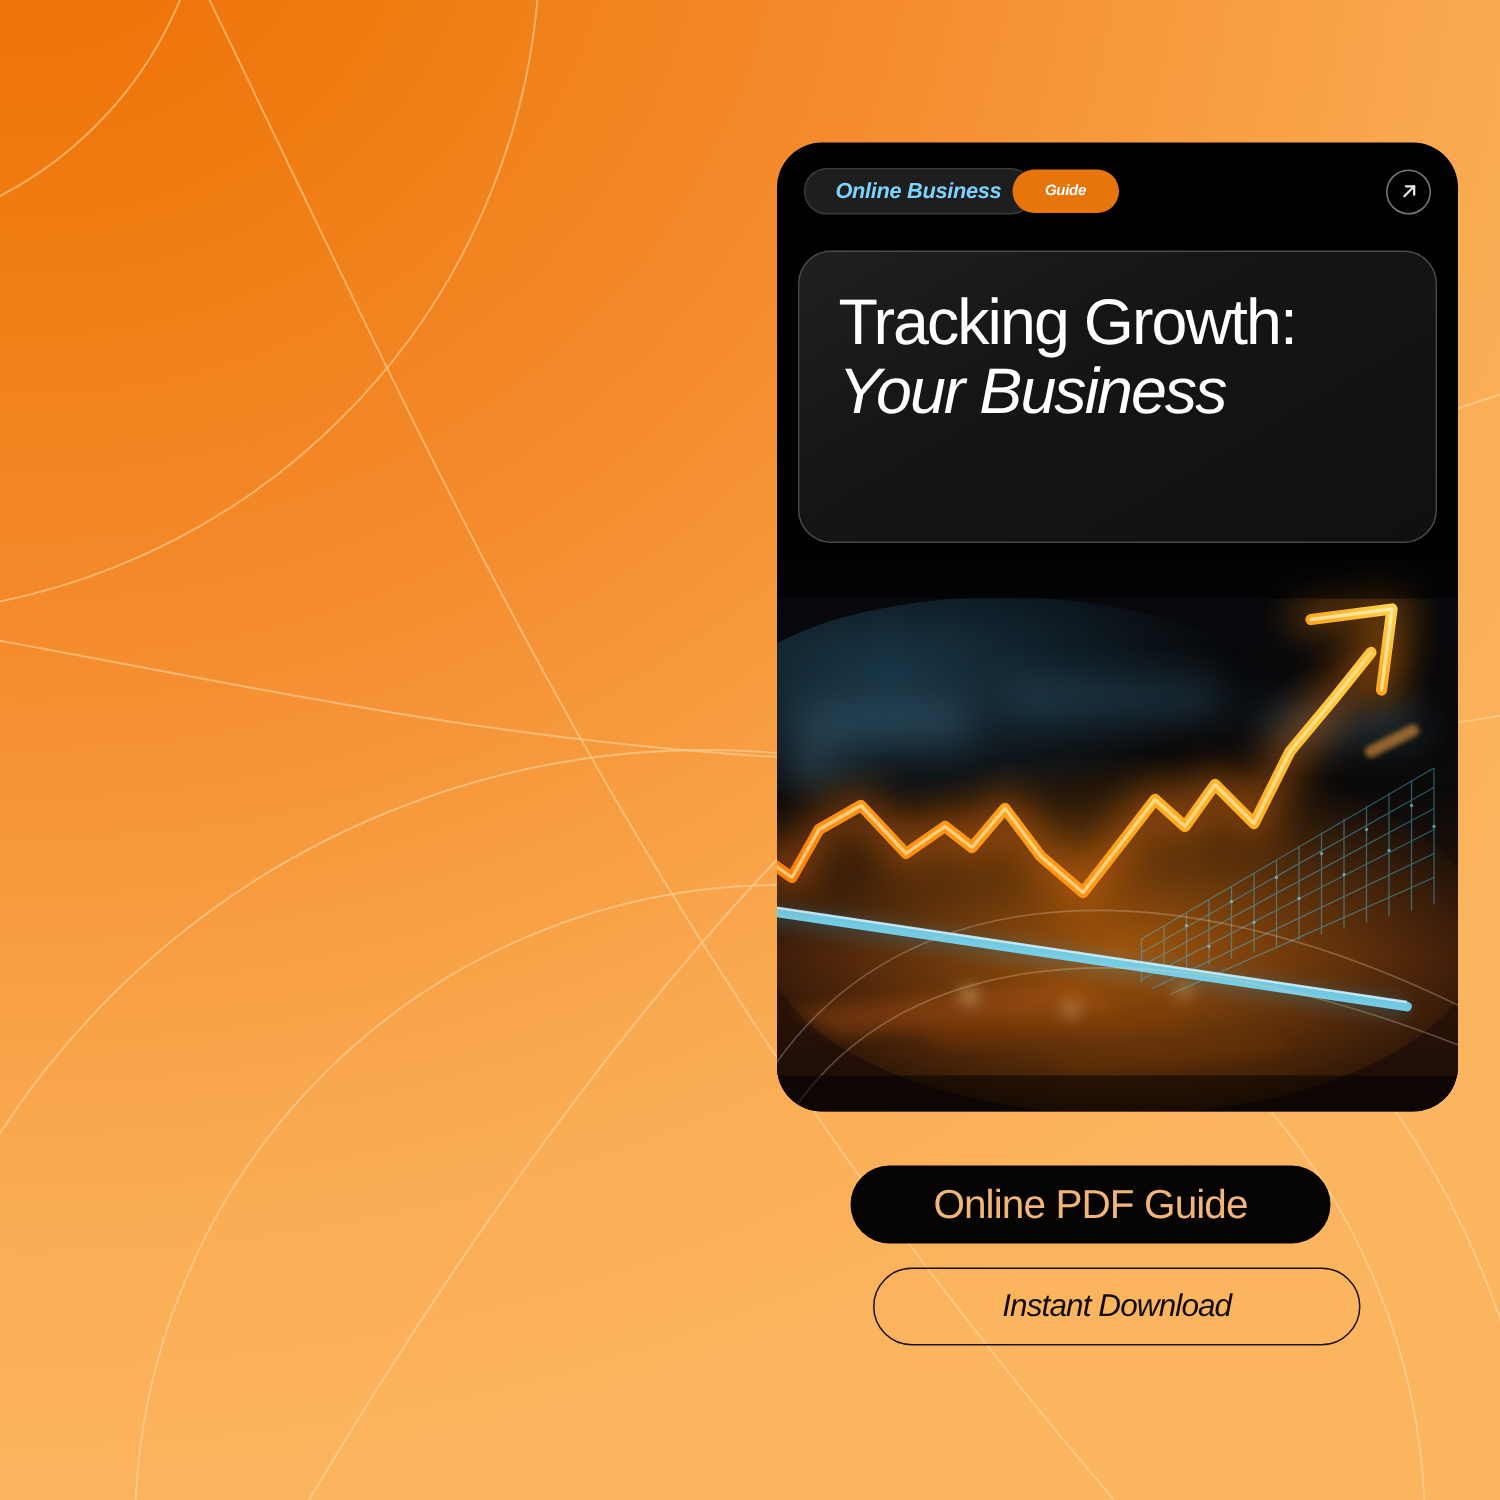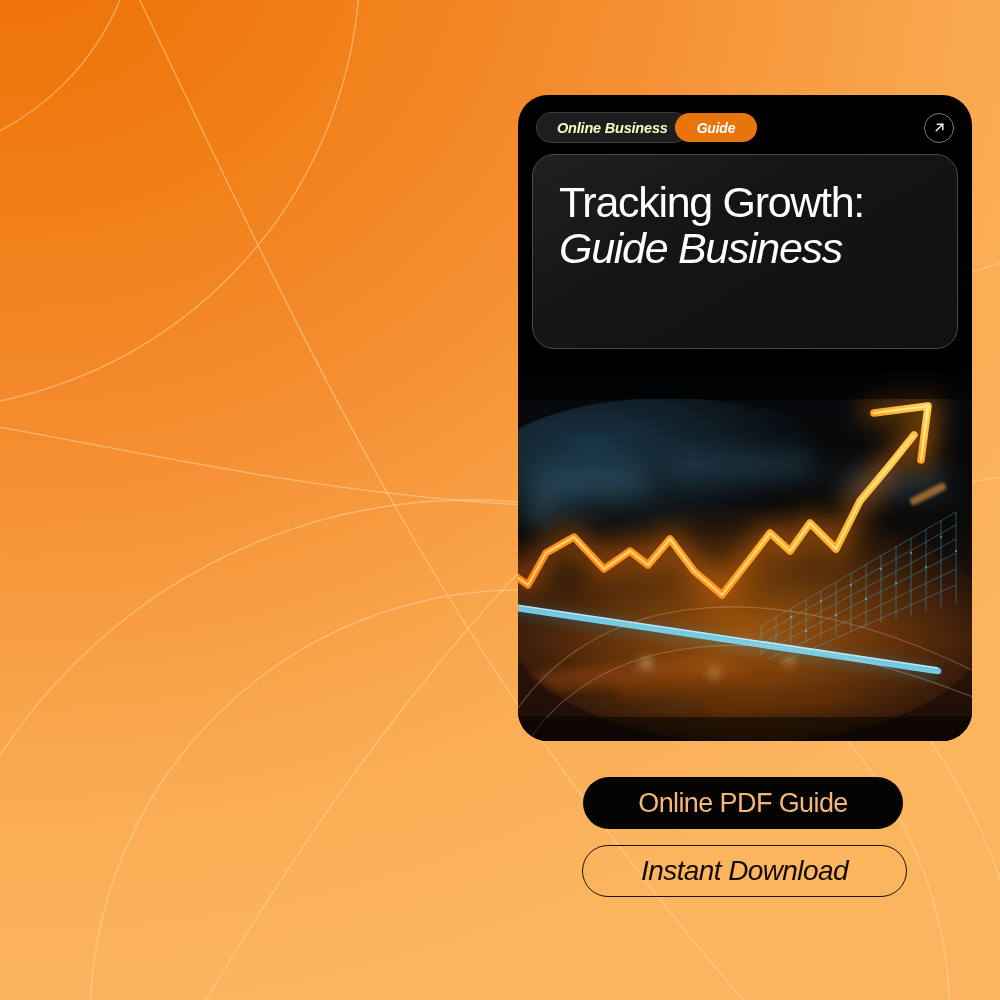--- a/index.html
+++ b/index.html
@@ -69,39 +69,39 @@
 
   .pill-dark {
     height: 29px;
     border-radius: 15px;
     background: #1E1E1E;
     border: 1px solid #3A3A3A;
     display: flex;
     align-items: center;
     justify-content: center;
     padding: 0 20px;
-    color: #fef9c3;
+    color: #7dd3fc;
     font-size: 14.5px;
     font-style: italic;
     font-weight: 700;
     letter-spacing: -0.2px;
     white-space: nowrap;
   }
 
   .pill-orange {
     height: 29px;
     border-radius: 15px;
     background: #E8740C;
     display: flex;
     align-items: center;
     justify-content: center;
     padding: 0 22px;
     margin-left: -14px;
     color: #FFFFFF;
-    font-size: 14px;
+    font-size: 10px;
     font-style: italic;
     font-weight: 700;
     letter-spacing: -0.2px;
     white-space: nowrap;
   }
 
   .arrow-btn {
     margin-left: auto;
     width: 28px;
     height: 28px;
@@ -110,21 +110,21 @@
     display: flex;
     align-items: center;
     justify-content: center;
     background: transparent;
   }
 
   
   .title-panel {
     position: absolute;
     left: 14px;
-    top: 59px;
+    top: 72px;
     width: 426px;
     height: 195px;
     box-sizing: border-box;
     border-radius: 22px;
     background: linear-gradient(150deg, #202020 0%, #151515 38%, #101010 100%);
     border: 1px solid #4A4A4A;
     padding: 24px 26px 0 26px;
   }
   .title-panel .tline {
     color: #FFFFFF;
@@ -145,21 +145,21 @@
     top: 278px;
     width: 454px;
     height: 368px;
     overflow: hidden;
     background: #050403;
   }
 
   
   .btn-primary {
     position: absolute;
-    left: 583px;
+    left: 567px;
     top: 777px;
     width: 320px;
     height: 52px;
     border-radius: 26px;
     background: #050403;
     display: flex;
     align-items: center;
     justify-content: center;
     color: #F2B677;
     font-size: 27px;
@@ -174,21 +174,21 @@
     width: 325px;
     height: 52px;
     box-sizing: border-box;
     border-radius: 26px;
     border: 1.6px solid #1A1008;
     background: transparent;
     display: flex;
     align-items: center;
     justify-content: center;
     color: #130C05;
-    font-size: 28px;
+    font-size: 21px;
     font-style: italic;
     letter-spacing: -0.6px;
     font-weight: 400;
   }
 </style>
 </head>
 <body>
 
 <div id="poster">
 
@@ -213,21 +213,21 @@
       <div class="arrow-btn">
         <svg width="15" height="15" viewBox="0 0 16 16" fill="none">
           <path d="M4.5 11.5 L11.5 4.5" stroke="#E8E8E8" stroke-width="1.6" stroke-linecap="round"></path>
           <path d="M5.6 4.5 L11.5 4.5 L11.5 10.4" stroke="#E8E8E8" stroke-width="1.6" stroke-linecap="round" stroke-linejoin="round"></path>
         </svg>
       </div>
     </div>
 
     <div class="title-panel">
       <div class="tline">Tracking Growth:</div>
-      <div class="tline italic">Guide Business</div>
+      <div class="tline italic">Your Business</div>
     </div>
 
     <div class="photo">
       <svg width="454" height="368" viewBox="0 0 454 368" fill="none">
         <defs>
           <linearGradient id="bgfade" x1="0" y1="0" x2="0" y2="1">
             <stop offset="0%" stop-color="#05080C"></stop>
             <stop offset="42%" stop-color="#0C0A09"></stop>
             <stop offset="72%" stop-color="#30150A"></stop>
             <stop offset="100%" stop-color="#1A0C06"></stop>

